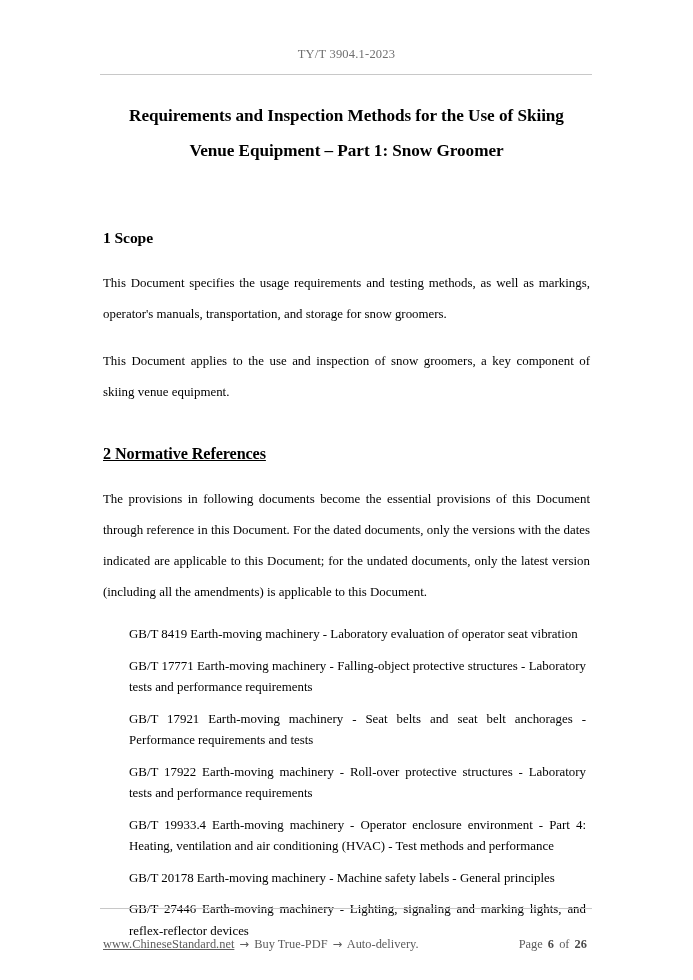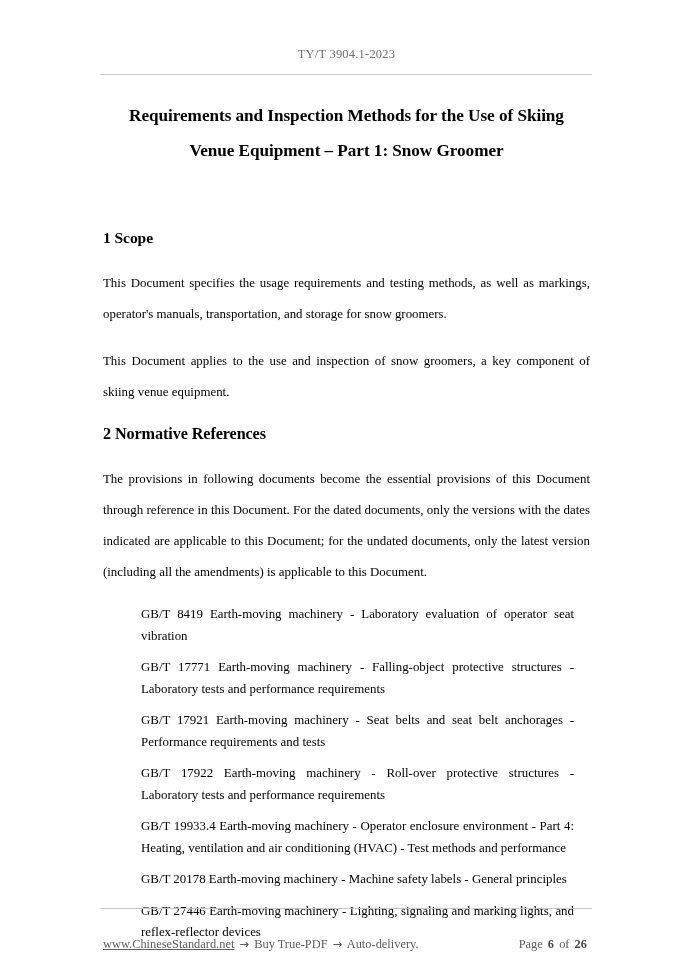--- a/index.html
+++ b/index.html
@@ -66,33 +66,34 @@
     width: 487px;
   }
   h2.section-heading {
     font-size: 15.6px;
     font-weight: bold;
     margin: 0 0 20px 0;
     line-height: 20px;
     letter-spacing: -0.1px;
   }
   h2.section-heading.second {
-    margin-top: 16px;
+    margin-top: 36px;
     font-size: 16.2px;
+    text-decoration: underline;
   }
   p.body-text {
     font-size: 12.9px;
     line-height: 31px;
     margin: 0 0 16px 0;
     text-align: justify;
     text-justify: inter-word;
   }
   ul.ref-list {
     list-style: none;
-    margin: 16px;
+    margin: 4px;
     padding: 0;
   }
   ul.ref-list li {
     font-size: 12.9px;
     line-height: 21.5px;
     margin: 0 0 10px 0;
     padding-left: 22px;
     text-align: justify;
     text-justify: inter-word;
   }

